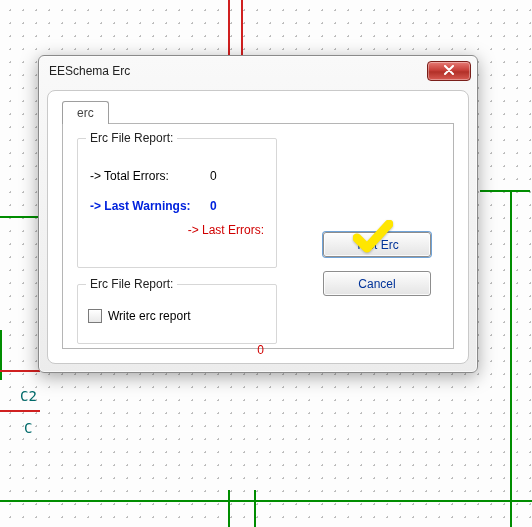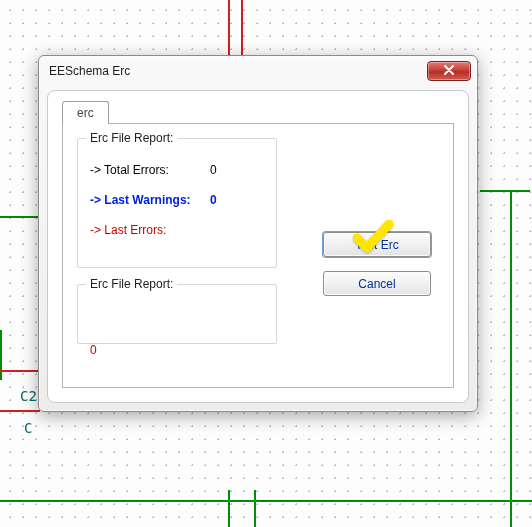--- a/index.html
+++ b/index.html
@@ -16,21 +16,21 @@
   
   .sch { position: absolute; background: transparent; }
   .sch.red { border-color: #d02020; }
   .sch.green { border-color: #008d00; }
   .sch-line-h { height: 0; border-top: 2px solid; }
   .sch-line-v { width: 0; border-left: 2px solid; }
   .label { position: absolute; font-family: monospace; color: #006a6a; font-size: 14px; }
 
   
   .dialog {
-    position: absolute; left: 38px; top: 55px; width: 440px; height: 357px;
+    position: absolute; left: 38px; top: 55px; width: 440px; height: 318px;
     background: linear-gradient(#f9f9f9, #ececec);
     border: 1px solid #8a8a8a;
     border-radius: 6px;
     box-shadow: 0 4px 18px rgba(0,0,0,.35), inset 0 0 0 1px rgba(255,255,255,.6);
   }
   .titlebar {
     height: 30px; display: flex; align-items: center; justify-content: space-between;
     padding: 0 6px 0 10px;
     border-top-left-radius: 6px; border-top-right-radius: 6px;
   }
@@ -65,21 +65,21 @@
     position: absolute; left: 14px; right: 14px; top: 32px; bottom: 14px;
     border: 1px solid #b5b5b5; background: #fff; padding-left: 48px;
   }
 
   .group { position: absolute; border: 1px solid #d7d7d7; border-radius: 2px; }
   .group .legend { position: absolute; top: -8px; left: 8px; background: #fff; padding: 0 4px; color: #222; font-size: 12px; }
 
   .g1 { left: 14px; top: 14px; width: 200px; height: 130px; }
   .g2 { left: 14px; top: 160px; width: 200px; height: 60px; }
 
-  .row { position: absolute; left: 12px; right: 12px; height: 20px; display: flex; align-items: flex-start; }
+  .row { position: absolute; left: 12px; right: 12px; height: 20px; display: flex; align-items: flex-end; }
   .r1 { top: 24px; } .r2 { top: 54px; font-weight: bold; } .r3 { top: 84px; }
   .row .k { flex: 0 0 120px; }
   .row .v { flex: 0 0 30px; text-align: left; }
 
   .blue { color: #0022dd; }
   .redt { color: #d00000; flex-direction: column; }
 
   .cb-row { position: absolute; left: 10px; top: 24px; display: flex; align-items: center; gap: 6px; }
   .cb {
     width: 14px; height: 14px; border: 1px solid #7a7a7a; background: linear-gradient(#fff,#e9e9e9);
@@ -150,20 +150,24 @@
           <span class="v">0</span>
         </div>
         <div class="row r3 redt">
           <span class="k">-&gt; Last Errors:</span>
           <span class="v">0</span>
         </div>
       </div>
 
       <div class="group g2">
         <div class="legend">Erc File Report:</div>
+        <div class="cb-row">
+          <div class="cb"></div>
+          <span>Write erc report</span>
+        </div>
       </div>
 
       <div class="btncol">
         <div class="btn default">
             <span>Test Erc</span>
           </div>
         <div class="btn">
             <span>Cancel</span>
           </div>
       </div>

